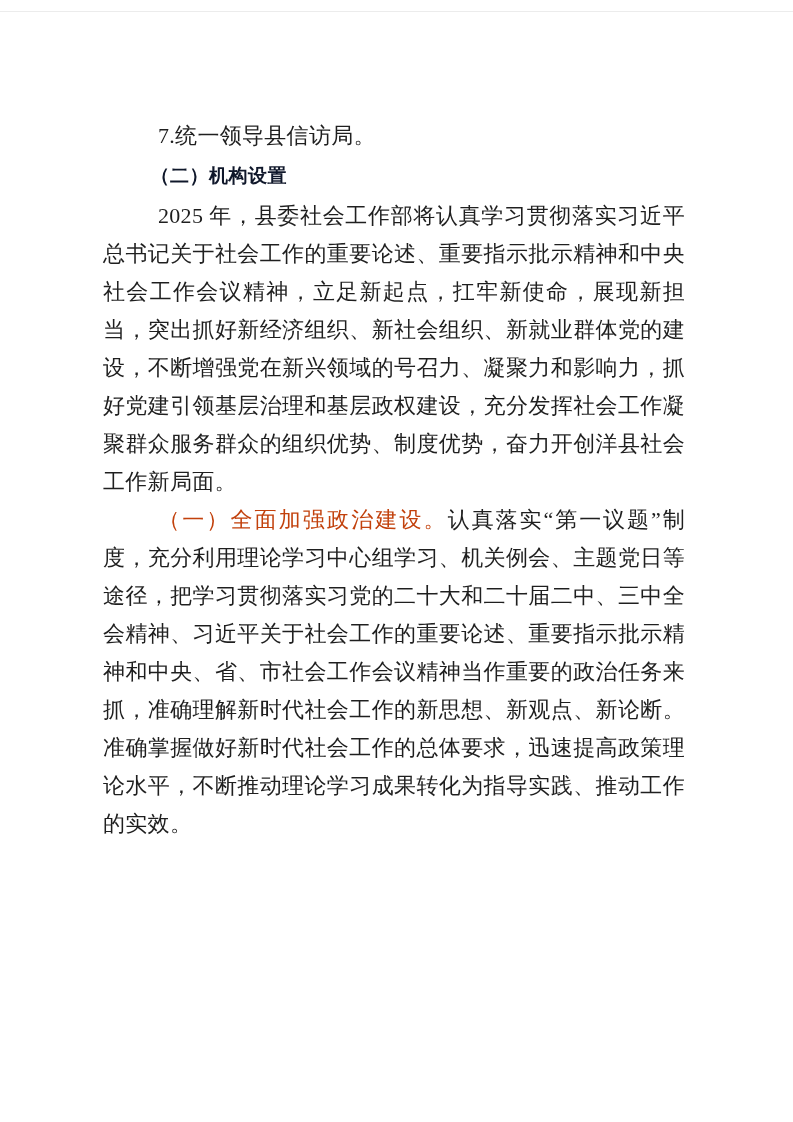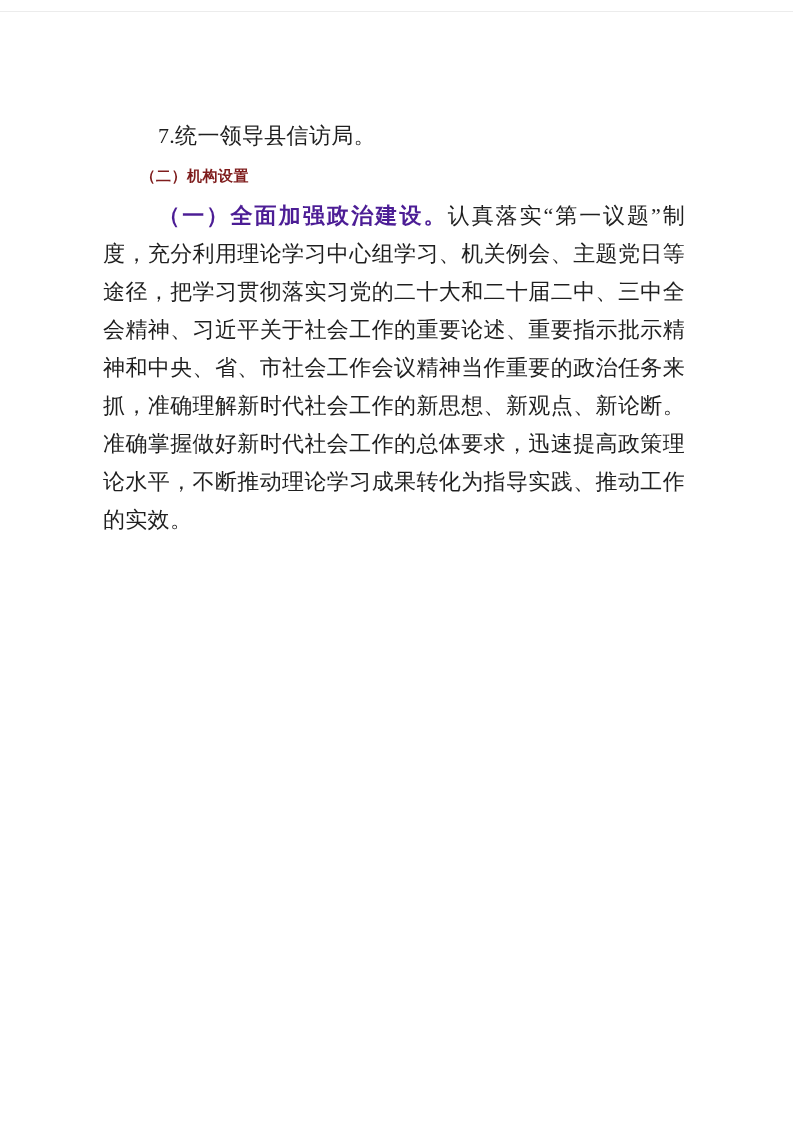--- a/index.html
+++ b/index.html
@@ -28,35 +28,36 @@
     word-break: break-all;
   }
   .doc p.body {
     font-size: 22px;
     line-height: 38px;
     letter-spacing: 0.3px;
     font-weight: 400;
   }
   .doc h3.heading {
     font-family: "Liberation Sans", sans-serif;
-    font-size: 15px;
+    font-size: 19px;
     line-height: 38px;
     font-weight: 700;
     letter-spacing: 0.5px;
     margin: 2px 0 2px 0;
-    color: #7f1d1d;
+    color: #0f172a;
   }
   .doc .lead {
-    font-weight: 700;
+    font-weight: 400;
     letter-spacing: 0.5px;
-    color: #4c1d95;
+    color: #c2410c;
   }
 </style>
 </head>
 <body>
 
 <div class="page">
   <div class="doc">
       <p class="body">7.统一领导县信访局。</p>
       <h3 class="heading">（二）机构设置</h3>
+      <p class="body">2025 年，县委社会工作部将认真学习贯彻落实习近平总书记关于社会工作的重要论述、重要指示批示精神和中央社会工作会议精神，立足新起点，扛牢新使命，展现新担当，突出抓好新经济组织、新社会组织、新就业群体党的建设，不断增强党在新兴领域的号召力、凝聚力和影响力，抓好党建引领基层治理和基层政权建设，充分发挥社会工作凝聚群众服务群众的组织优势、制度优势，奋力开创洋县社会工作新局面。</p>
       <p class="body"><span class="lead">（一）全面加强政治建设。</span>认真落实“第一议题”制度，充分利用理论学习中心组学习、机关例会、主题党日等途径，把学习贯彻落实习党的二十大和二十届二中、三中全会精神、习近平关于社会工作的重要论述、重要指示批示精神和中央、省、市社会工作会议精神当作重要的政治任务来抓，准确理解新时代社会工作的新思想、新观点、新论断。准确掌握做好新时代社会工作的总体要求，迅速提高政策理论水平，不断推动理论学习成果转化为指导实践、推动工作的实效。</p>
     </div>
 </div>
 
 </body></html>

